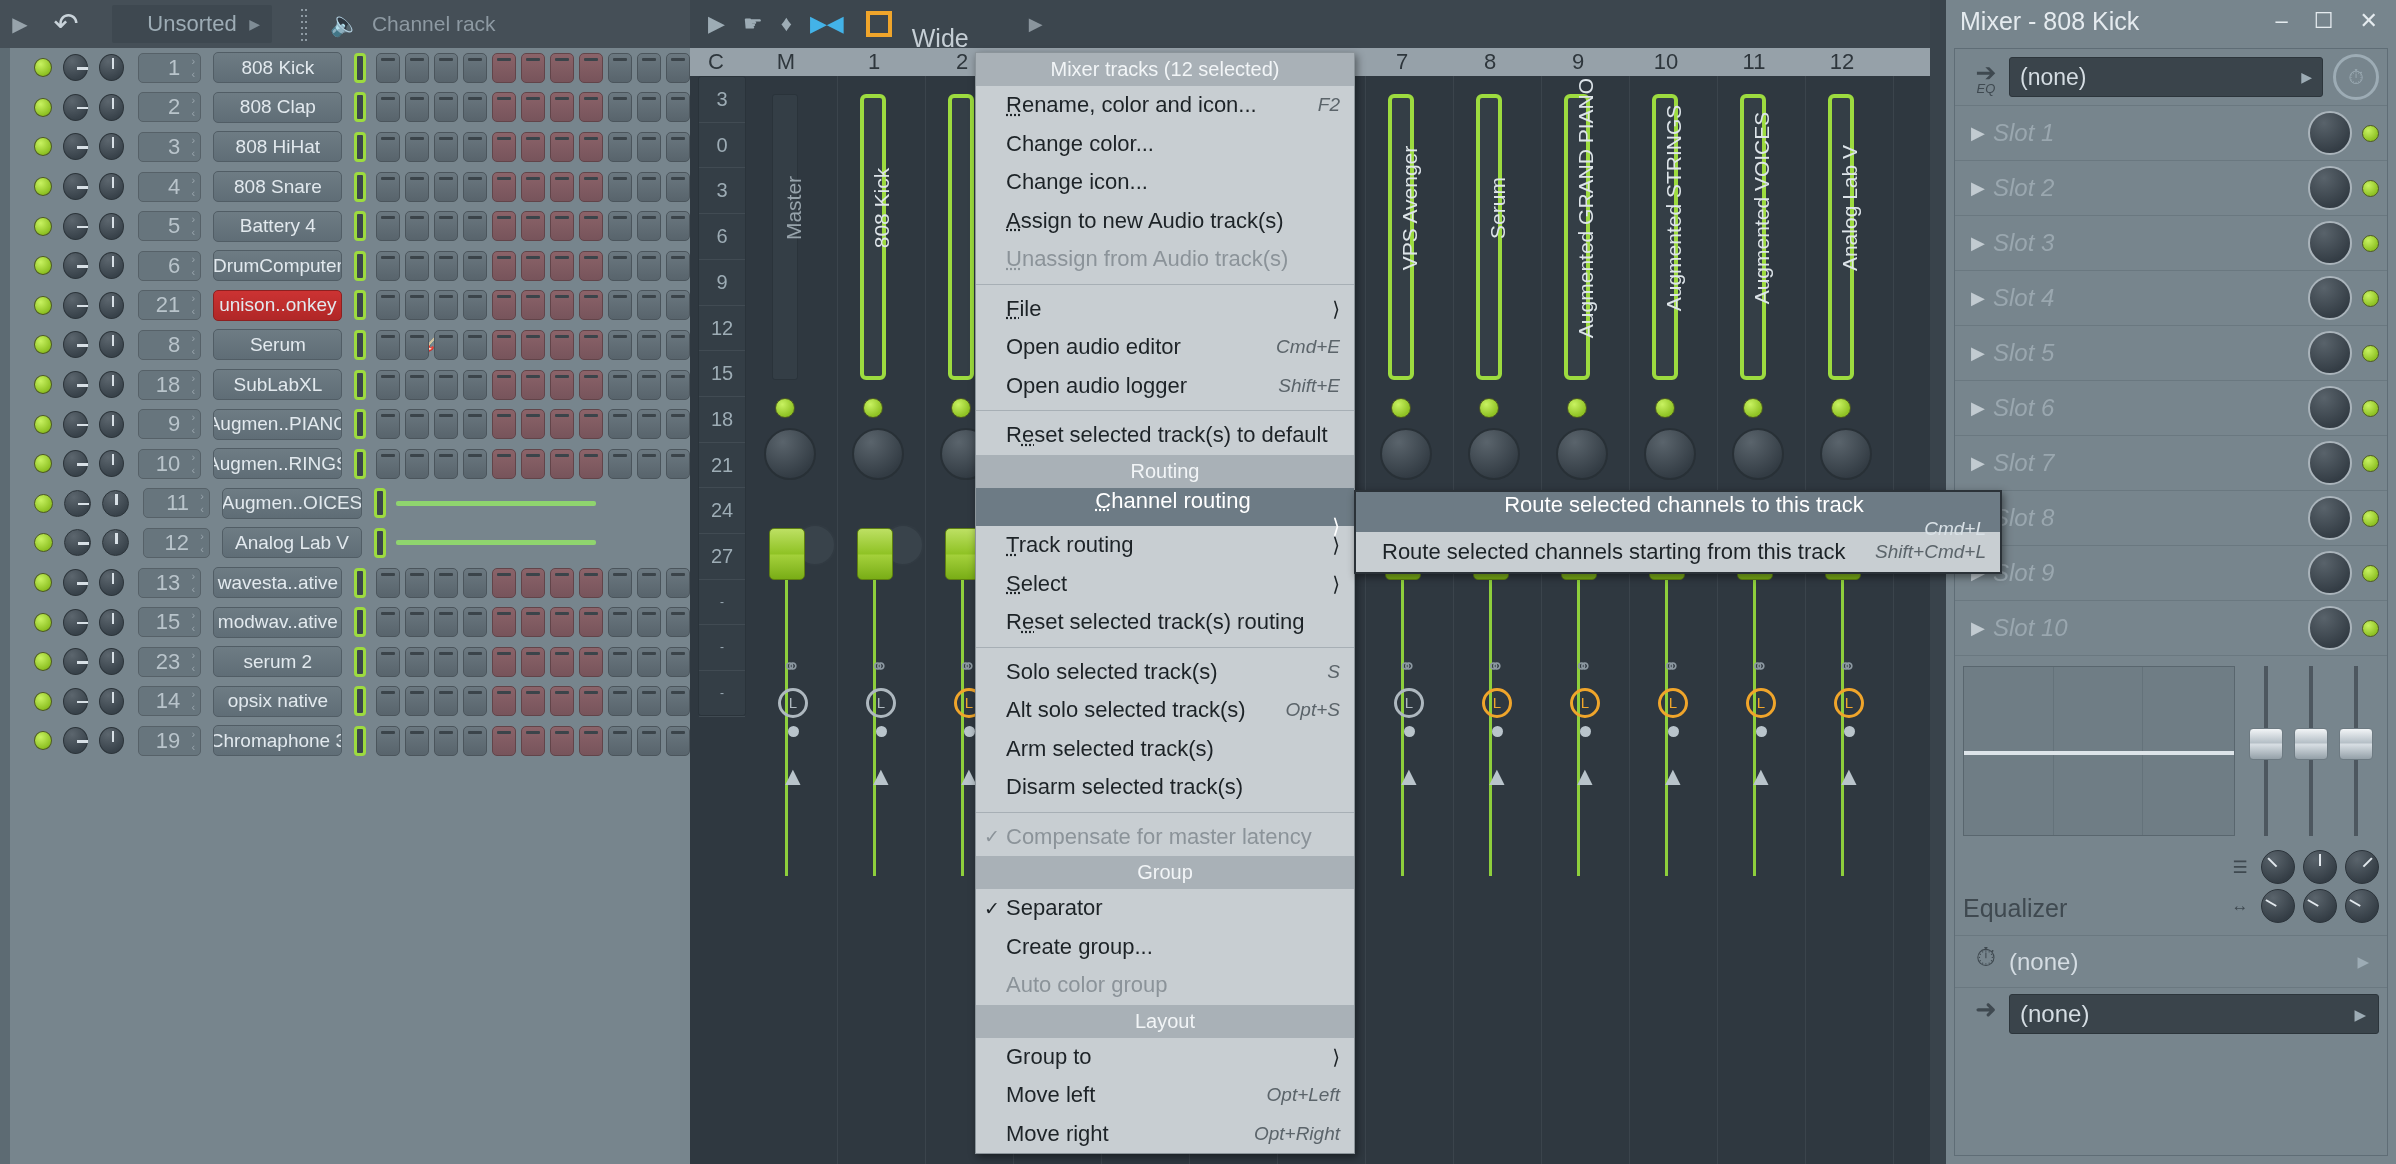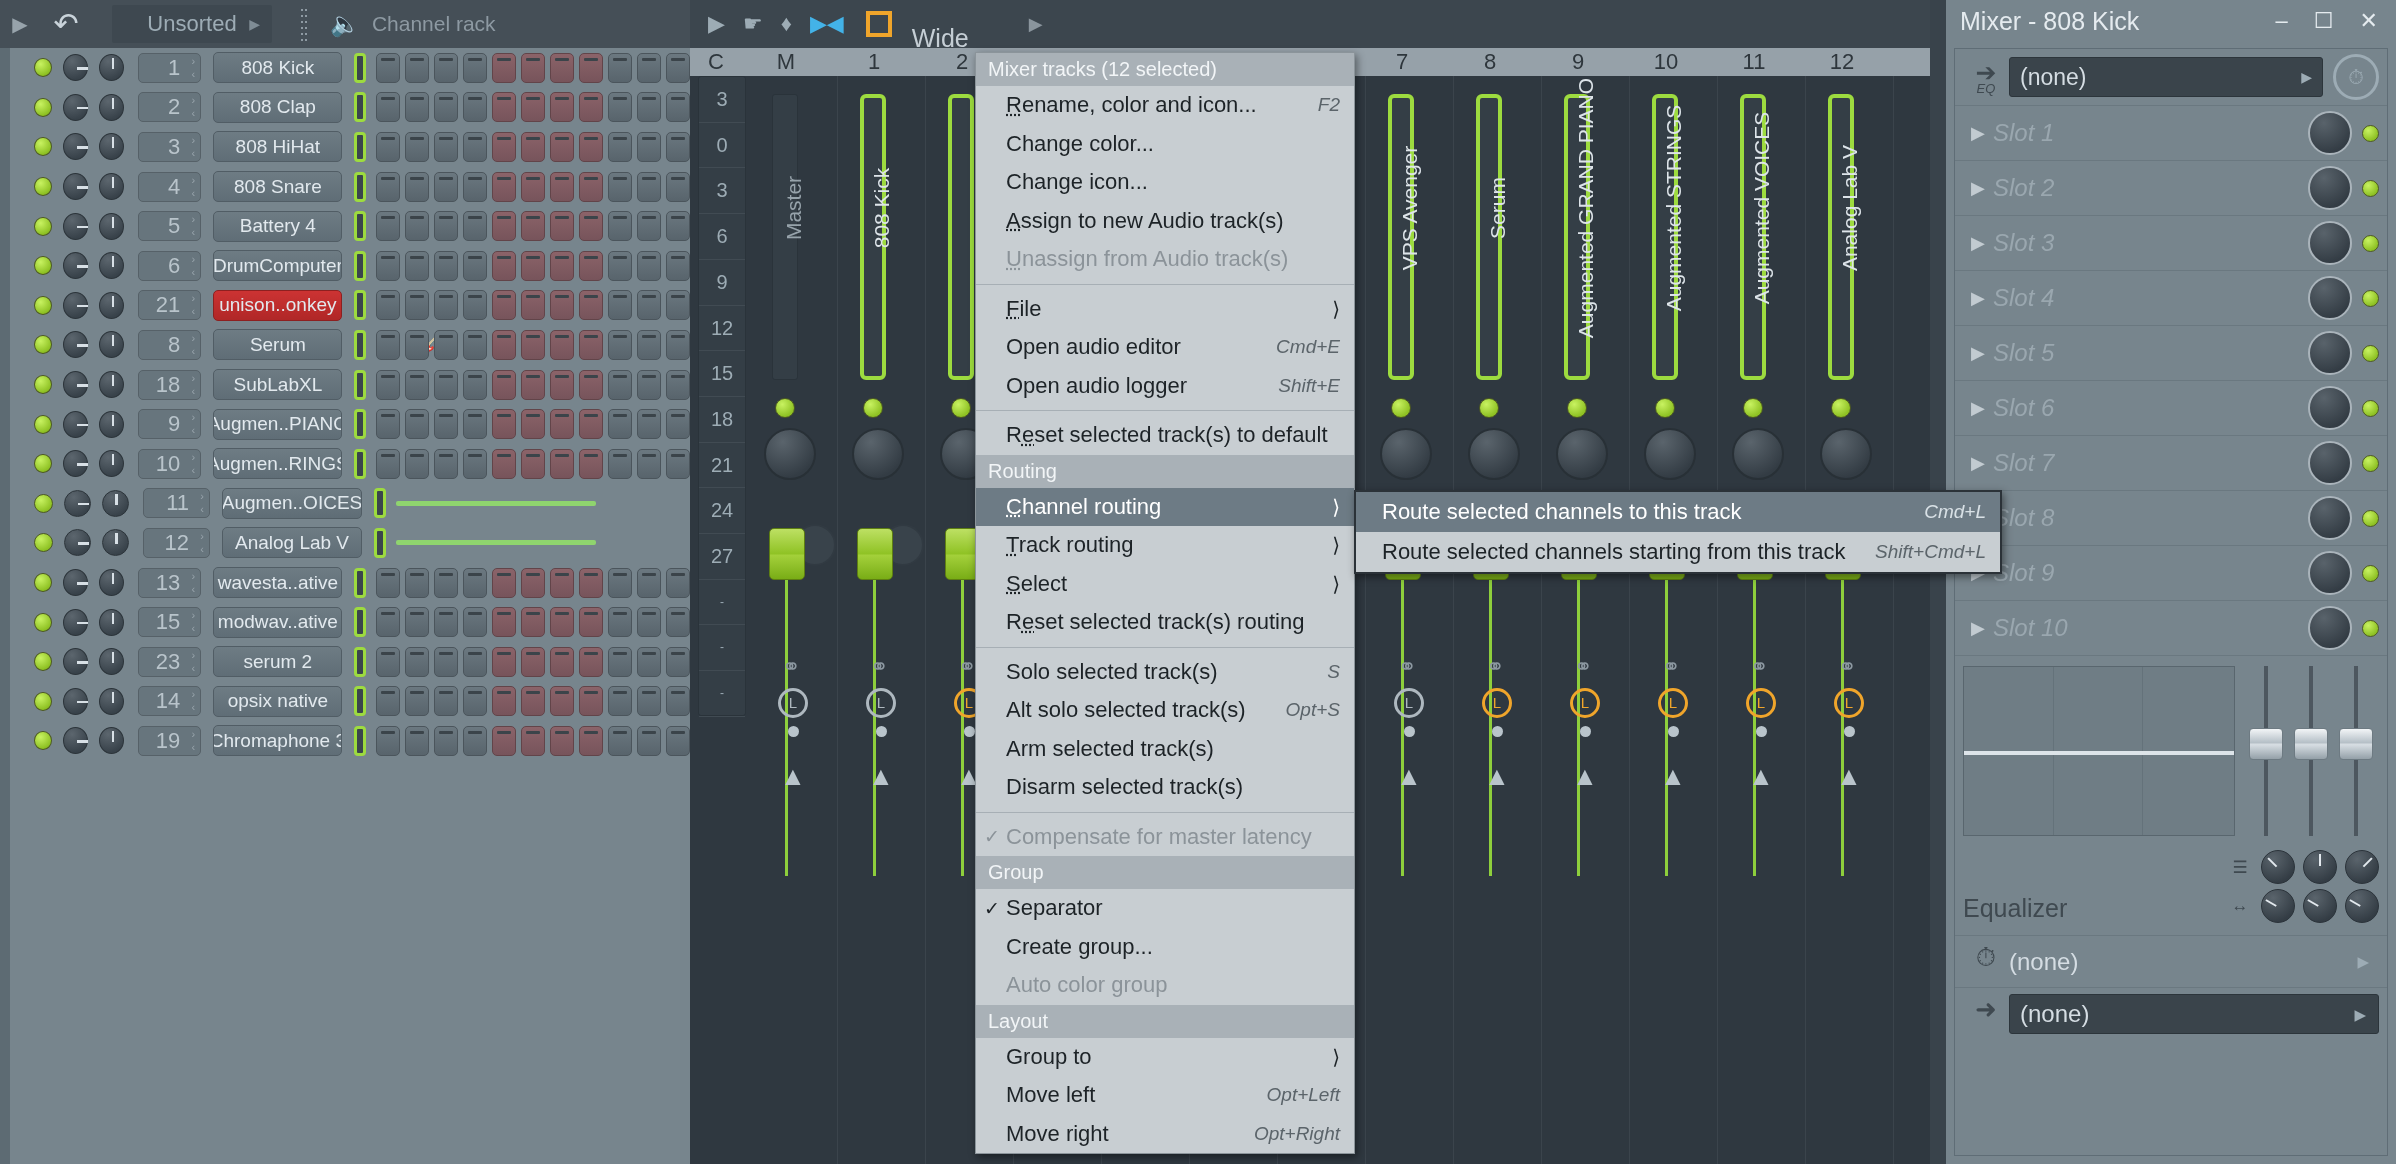--- a/index.html
+++ b/index.html
@@ -218,28 +218,28 @@
   .ins-sel .boxed { background:#3a444b; border:1px solid #2c353b; border-radius:3px;
       height:40px; line-height:38px; padding-left:10px;}
   .ins-sel .carrow{ position:absolute; right:12px; top:0; color:#9dacb5;
       font-size:15px; line-height:40px;}
 
   
   #ctx-menu {
      position:absolute; left:975px; top:52px; width:380px;
      background:#c8ced2; border:1px solid #8b949a;
      box-shadow:2px 3px 8px rgba(0,0,0,.45);
-     font-size:22px; color:#1d2327; z-index:50;
+     font-size:22px; color:#1d2327; z-index:50;text-align:center;
   }
   .ctx-head { background:#a9b1b7; color:#f2f5f7; font-size:20px;
       padding:5px 12px; }
   .ctx-item { height:38.5px; display:flex; align-items:center;
       padding:0 14px 0 30px; position:relative; white-space:nowrap;}
   .ctx-item.dis { color:#8b9399; }
-  .ctx-item.hl { background:#6d7b85; color:#ffffff; }
+  .ctx-item.hl { background:#6d7b85; color:#ffffff;flex-direction:column; }
   .ctx-item .sc { margin-left:auto; font-style:italic; font-size:19px;
       color:#5b646a; padding-left:18px;}
   .ctx-item.hl .sc { color:#d9e1e6;}
   .ctx-item .sub { margin-left:auto; font-size:20px; padding-left:18px;}
   .ctx-item .chk { position:absolute; left:8px; font-size:19px;}
   .ctx-sep { height:1px; background:#a7afb5; margin:5px 0; }
 
   #ctx-sub {
      position:absolute; left:1354px; top:490px; width:648px;
      background:#c8ced2; border:2px solid #2b3238;

